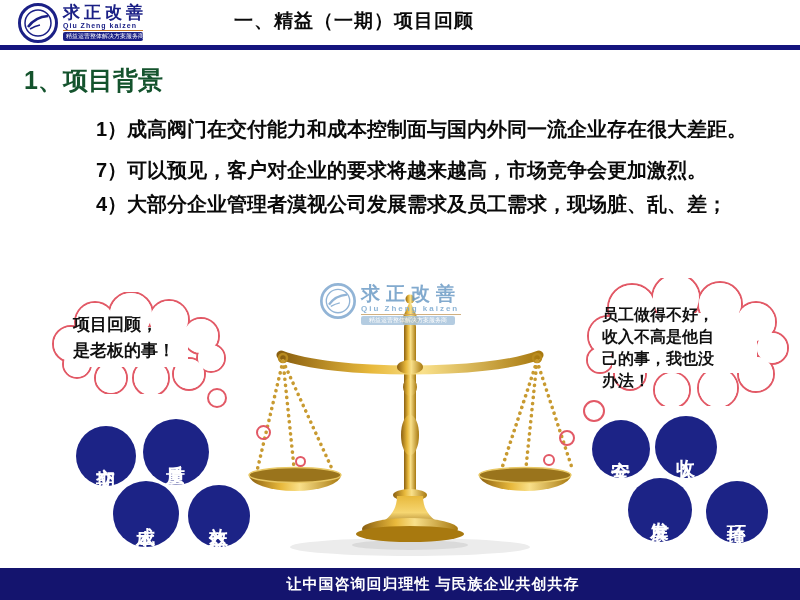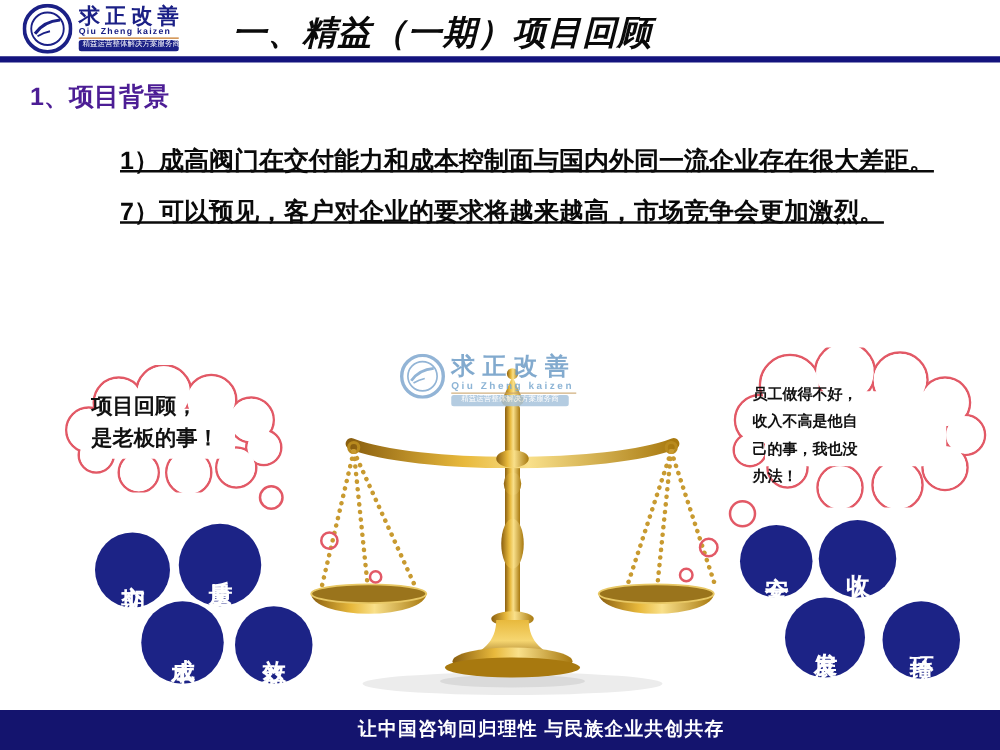--- a/index.html
+++ b/index.html
@@ -10,39 +10,39 @@
   .header{position:absolute;left:0;top:0;width:800px;height:45px;background:#fff;}
   .logo{position:absolute;left:18px;top:3px;display:flex;align-items:flex-start;}
   .logo-emblem{width:40px;height:40px;}
   .logo-textcol{margin-left:5px;display:flex;flex-direction:column;}
   .logo-name{font-size:17px;font-weight:bold;color:#1b2086;letter-spacing:4px;line-height:19px;}
   .logo-sub{font-size:7px;color:#1b2086;font-weight:bold;letter-spacing:1px;border-bottom:1px solid #c87a28;
             padding-bottom:1px;width:80px;}
   .logo-tagline{margin-top:1px;background:#1b2086;color:#fff;font-size:6px;line-height:9px;
                 padding:0 3px;border-radius:2px;width:74px;text-align:center;white-space:nowrap;overflow:hidden;}
   .slide-title{position:absolute;left:0;top:8px;width:708px;text-align:center;
-               font-size:27px;font-weight:bold;color:#0a0a0a;letter-spacing:1px;font-style:italic;}
+               font-size:19px;font-weight:bold;color:#0a0a0a;letter-spacing:1px;}
   .header-divider{position:absolute;left:0;top:45px;width:800px;height:5px;background:#14147e;}
 
   
-  .section-heading{position:absolute;left:24px;top:64px;font-size:20px;font-weight:bold;color:#4c1d95;}
+  .section-heading{position:absolute;left:24px;top:64px;font-size:25px;font-weight:bold;color:#14532d;}
   .bullets{position:absolute;left:96px;top:116px;width:676px;}
-  .bullets p{margin:0;font-size:20px;line-height:1.3;font-weight:bold;color:#0a0a0a;text-decoration:underline;}
+  .bullets p{margin:0;font-size:20px;line-height:1.3;font-weight:bold;color:#0a0a0a;}
   .bullets p:nth-child(1){margin-bottom:15px;}
   .bullets p:nth-child(2){margin-bottom:8px;}
   .bullets p:nth-child(3){margin-bottom:2px;}
 
   
   .cloud{position:absolute;}
   .cloud svg{position:absolute;left:0;top:0;}
   .cloud-text{position:absolute;font-weight:bold;color:#111;white-space:pre-line;}
   .cloud-left{left:33px;top:292px;width:200px;height:102px;}
   .cloud-left .cloud-text{left:40px;top:20px;font-size:17px;line-height:26px;}
   .cloud-right{left:572px;top:278px;width:225px;height:128px;}
-  .cloud-right .cloud-text{left:30px;top:26px;font-size:12px;line-height:22px;}
+  .cloud-right .cloud-text{left:30px;top:26px;font-size:16px;line-height:22px;}
   .trail{position:absolute;border:2px solid #e25966;border-radius:50%;background:transparent;}
 
   
   .watermark{position:absolute;left:320px;top:283px;display:flex;align-items:flex-start;opacity:.85;}
   .wm-emblem{width:36px;height:36px;}
   .wm-textcol{margin-left:5px;display:flex;flex-direction:column;}
   .wm-name{font-size:19px;font-weight:bold;color:#6d9cc6;letter-spacing:6px;line-height:21px;}
   .wm-sub{font-size:8px;color:#7aa8cf;font-weight:bold;letter-spacing:2px;border-bottom:1px solid #c9a36a;padding-bottom:1px;}
   .wm-tagline{margin-top:1px;background:#a8c4dc;color:#fff;font-size:6px;line-height:9px;padding:0 3px;
               border-radius:2px;text-align:center;white-space:nowrap;overflow:hidden;width:88px;}
@@ -79,20 +79,21 @@
       </div>
     </div>
     <div class="slide-title">一、精益（一期）项目回顾</div>
   </div>
   <div class="header-divider"></div>
 
   <div class="section-heading">1、项目背景</div>
   <div class="bullets">
     <p>1）成高阀门在交付能力和成本控制面与国内外同一流企业存在很大差距。</p>
     <p>7）可以预见，客户对企业的要求将越来越高，市场竞争会更加激烈。</p>
+    <p>4）大部分企业管理者漠视公司发展需求及员工需求，现场脏、乱、差；</p>
   </div>
 
   <svg class="scale" width="346" height="277" viewBox="0 0 346 277">
     <defs>
       <linearGradient id="gold" x1="0" y1="0" x2="1" y2="0">
         <stop offset="0" stop-color="#8a5f10"></stop>
           <stop offset="0.35" stop-color="#e8b93c"></stop>
         <stop offset="0.55" stop-color="#f9e08a"></stop>
           <stop offset="1" stop-color="#a8790f"></stop>
       </linearGradient>

